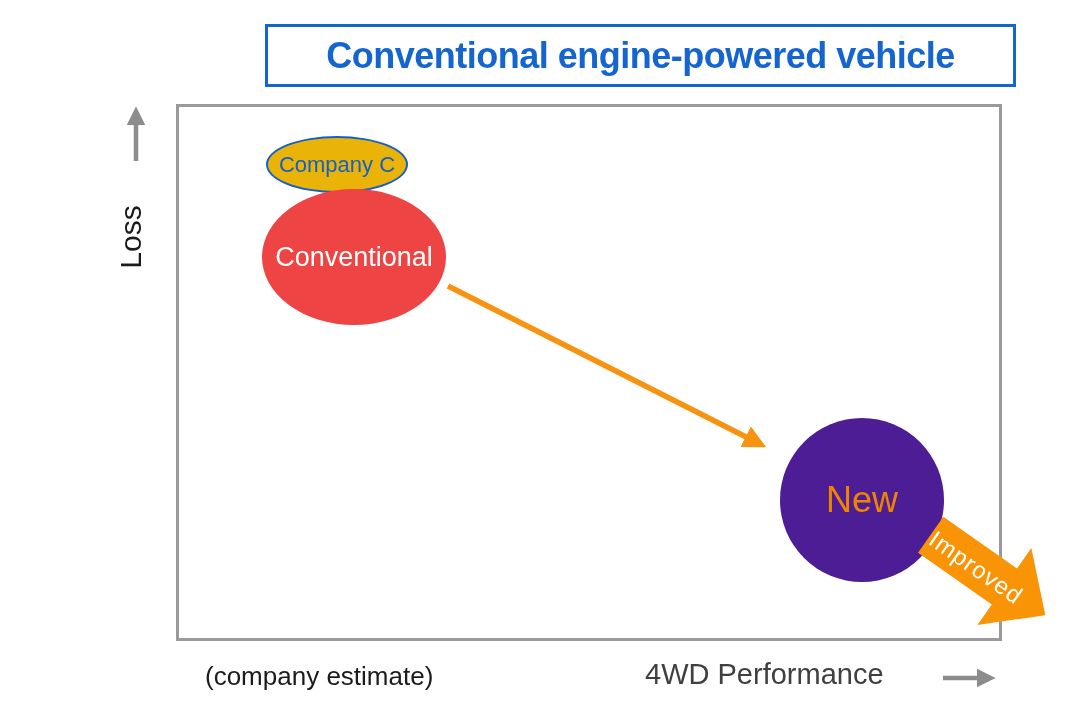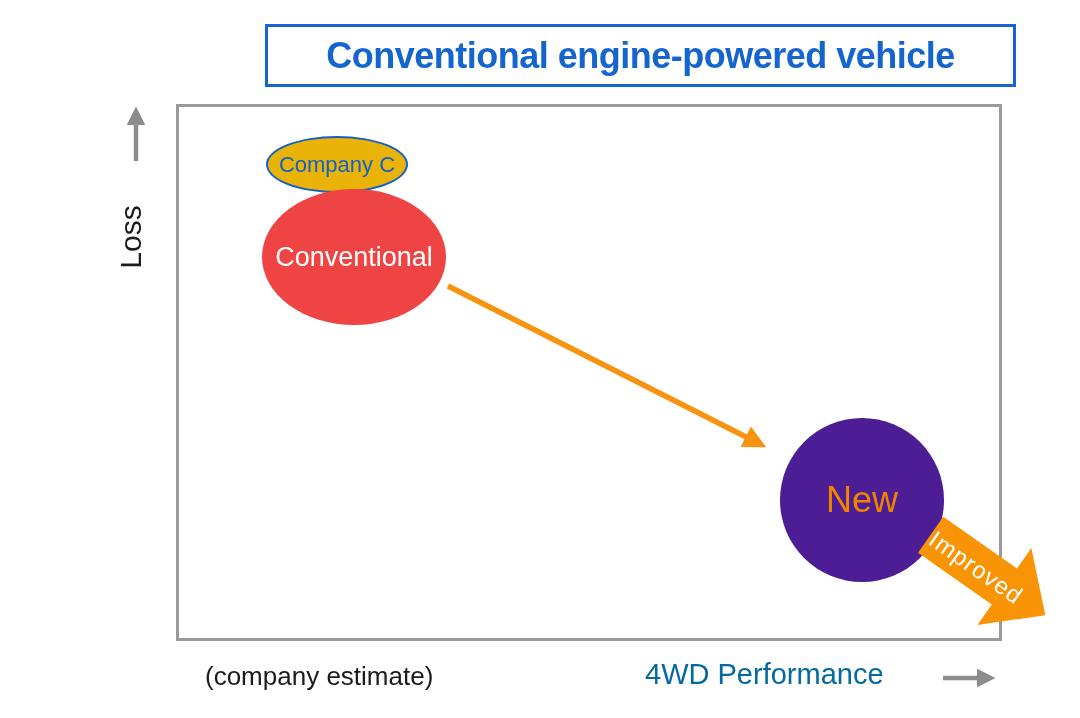--- a/index.html
+++ b/index.html
@@ -102,21 +102,21 @@
     top: 661px;
     color: #1b1b1b;
     font-size: 26px;
     white-space: nowrap;
     margin-left: 32px;
   }
   .x-axis-label {
     position: absolute;
     left: 645px;
     top: 658px;
-    color: #0369a1;
+    color: #404040;
     font-size: 29px;
     white-space: nowrap;
   }
   
   #arrow-overlay {
     position: absolute;
     left: 0;
     top: 0;
     z-index: 3;
     pointer-events: none;

